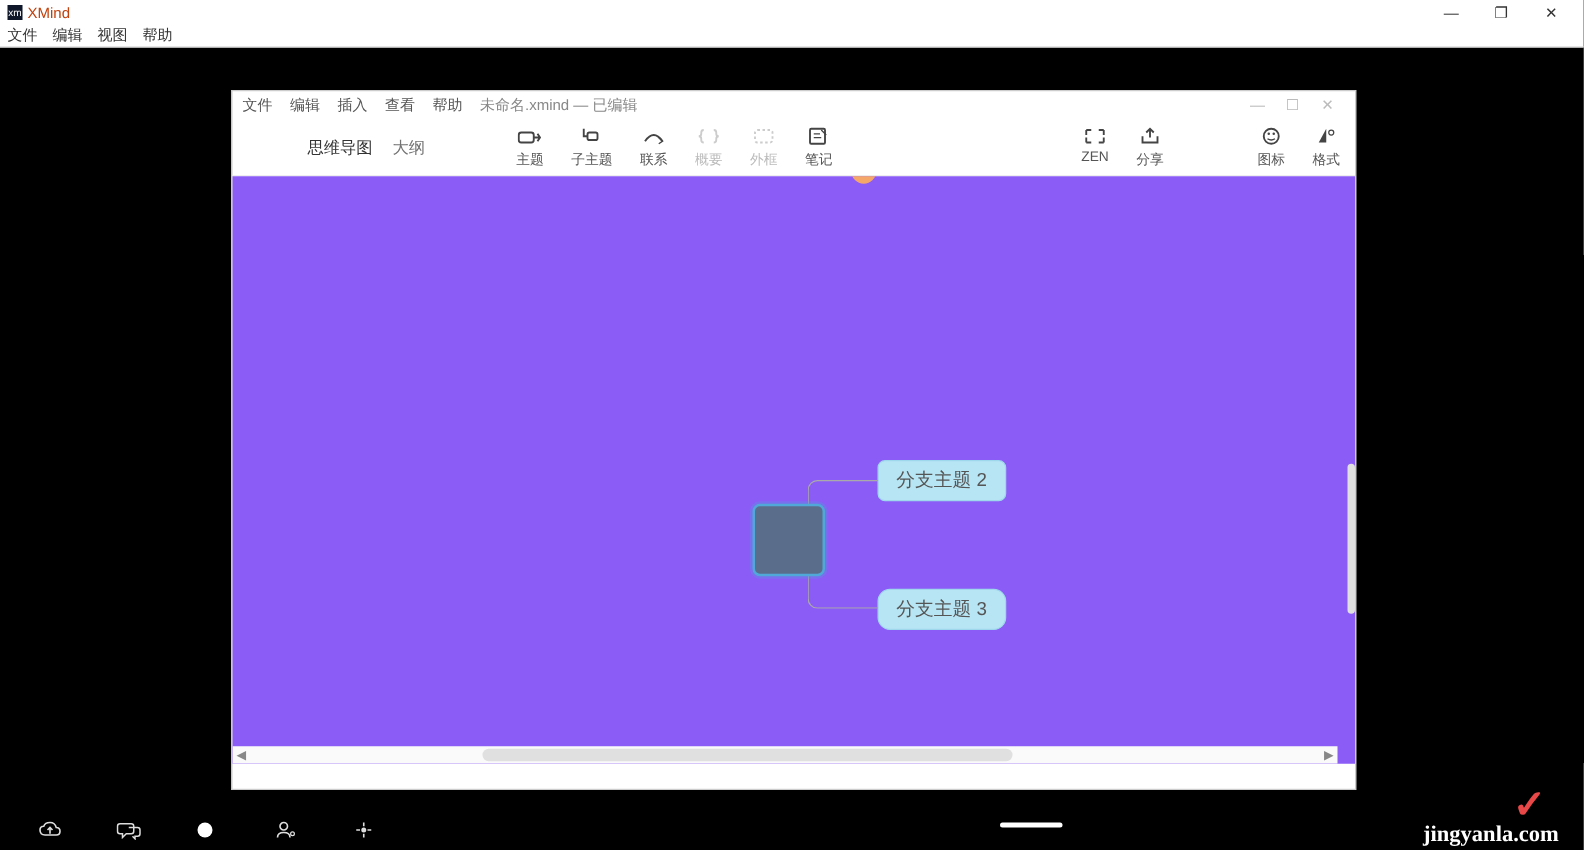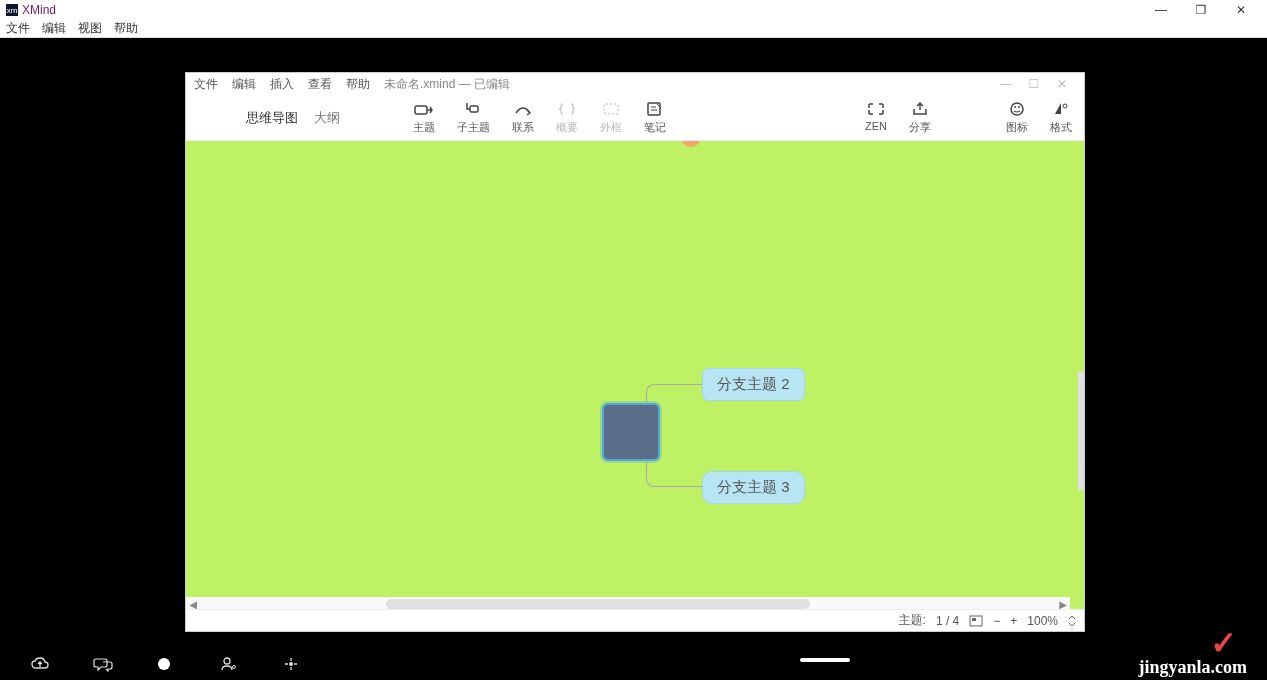--- a/index.html
+++ b/index.html
@@ -1,21 +1,21 @@
 <!DOCTYPE html>
 <html><head>
 <meta charset="utf-8">
 <style>
   * { box-sizing: border-box; margin: 0; padding: 0; font-family: "Microsoft YaHei", Arial, sans-serif; }
   body { width: 1267px; height: 680px; background: #000; overflow: hidden; position: relative; }
 
   
   .outer-titlebar { height: 20px; background: #fff; display: flex; align-items: center; padding: 0 6px; }
   .outer-titlebar .logo { width: 12px; height: 12px; background: #0f172a; color: #fff; font-size: 8px; display: flex; align-items: center; justify-content: center; margin-right: 4px; }
-  .outer-titlebar .title { font-size: 12px; color: #701a75; }
+  .outer-titlebar .title { font-size: 12px; color: #c2410c; }
   .outer-titlebar .spacer { flex: 1; }
   .outer-titlebar .win-btns { display: flex; }
   .outer-titlebar .win-btn { width: 40px; text-align: center; font-size: 12px; color: #333; cursor: default; }
 
   .outer-menubar { height: 18px; background: #fff; display: flex; align-items: center; padding: 0 6px; border-bottom: 1px solid #ddd; }
   .outer-menubar .menu-item { font-size: 12px; color: #333; margin-right: 12px; }
 
   
   .inner-window { position: absolute; left: 185px; top: 72px; width: 900px; height: 560px; background: #fff; border: 1px solid #ccc; }
   .inner-titlebar { height: 22px; display: flex; align-items: center; padding: 0 8px; font-size: 12px; color: #555; }
@@ -27,21 +27,21 @@
   .toolbar { height: 46px; display: flex; align-items: center; padding: 0 12px; border-bottom: 1px solid #eee; }
   .view-tabs { display: flex; margin-right: 30px; margin-left: 40px; }
   .view-tab { font-size: 13px; padding: 4px 8px; border-radius: 4px; color: #737373; }
   .view-tab.active { color: #333; }
   .tool-btns { display: flex; gap: 22px; margin-left: 35px; }
   .tool-btn { display: flex; flex-direction: column; align-items: center; font-size: 11px; color: #555; gap: 2px; cursor: default; }
   .tool-btn.muted { color: #bbb; }
   .tool-btn .ico { width: 20px; height: 18px; display: flex; align-items: center; justify-content: center; }
   .spacer-tool { flex: 1; }
 
-  .canvas { position: relative; width: 100%; height: 470px; background: #bef264; overflow: hidden; }
+  .canvas { position: relative; width: 100%; height: 470px; background: #8b5cf6; overflow: hidden; }
   .orange-dot { position: absolute; left: 495px; top: -4px; width: 20px; height: 10px; border-radius: 0 0 10px 10px; background: #f5a76a; }
   .central-topic { position: absolute; left: 416px; top: 262px; width: 58px; height: 58px; background: #5a6e8c; border: 2px solid #4fa8d8; border-radius: 6px; box-shadow: 0 0 0 2px rgba(80,160,215,0.3); }
   .branch { position: absolute; background: #b8e5f4; border: 1px solid #9dd8ed; border-radius: 6px; padding: 6px 14px; font-size: 15px; color: #555; }
   .branch2 { left: 516px; top: 227px; }
   .branch3 { left: 516px; top: 330px; border-radius: 10px; }
   .connector { position: absolute; border-left: 1px solid #aaa; border-top: 1px solid #aaa; }
   .conn2 { left: 460px; top: 243px; width: 56px; height: 46px; border-bottom: none; border-right: none; border-top-left-radius: 8px; }
   .conn3 { left: 460px; top: 293px; width: 56px; height: 53px; border-top: none; border-right: none; border-bottom: 1px solid #aaa; border-bottom-left-radius: 8px; }
 
   .h-scrollbar { position: absolute; bottom: 0; left: 0; right: 14px; height: 14px; background: #fafafa; }
@@ -220,38 +220,20 @@
     <div class="branch branch3">分支主题 3</div>
 
     <div class="v-scroll"></div>
     <div class="h-scrollbar">
       <div class="h-scroll-arrow left">◀</div>
       <div class="h-scroll-thumb"></div>
       <div class="h-scroll-arrow right">▶</div>
     </div>
   </div>
 
-  <div class="statusbar">
-    <span>主题:</span>
-    <span>1 / 4</span>
-    <span class="zoom-ctrl">
-        <svg width="14" height="12" viewBox="0 0 14 12">
-          <rect x="1" y="1" width="12" height="10" fill="none" stroke="#666" stroke-width="1"></rect>
-          <rect x="3" y="3" width="4" height="3" fill="#666"></rect>
-        </svg>
-      </span>
-    <span class="zoom-ctrl">−</span>
-    <span class="zoom-ctrl">+</span>
-    <span>100%</span>
-    <span class="zoom-ctrl">
-      <svg width="8" height="12" viewBox="0 0 8 12">
-          <path d="M1 4 L4 1 L7 4 M1 8 L4 11 L7 8" fill="none" stroke="#666" stroke-width="1"></path>
-        </svg>
-    </span>
-  </div>
 </div>
 
 <div class="bottom-icons">
   <span class="bi">
       <svg width="20" height="16" viewBox="0 0 20 16">
         <path d="M6 12 Q2 12 2 8 Q2 5 5 5 Q6 2 10 2 Q14 2 15 6 Q18 6 18 9 Q18 12 15 12 Z M10 6 L10 11 M8 8 L10 6 L12 8" fill="none" stroke="#ddd" stroke-width="1.3"></path>
       </svg>
     </span>
   <span class="bi">
       <svg width="20" height="16" viewBox="0 0 20 16">

